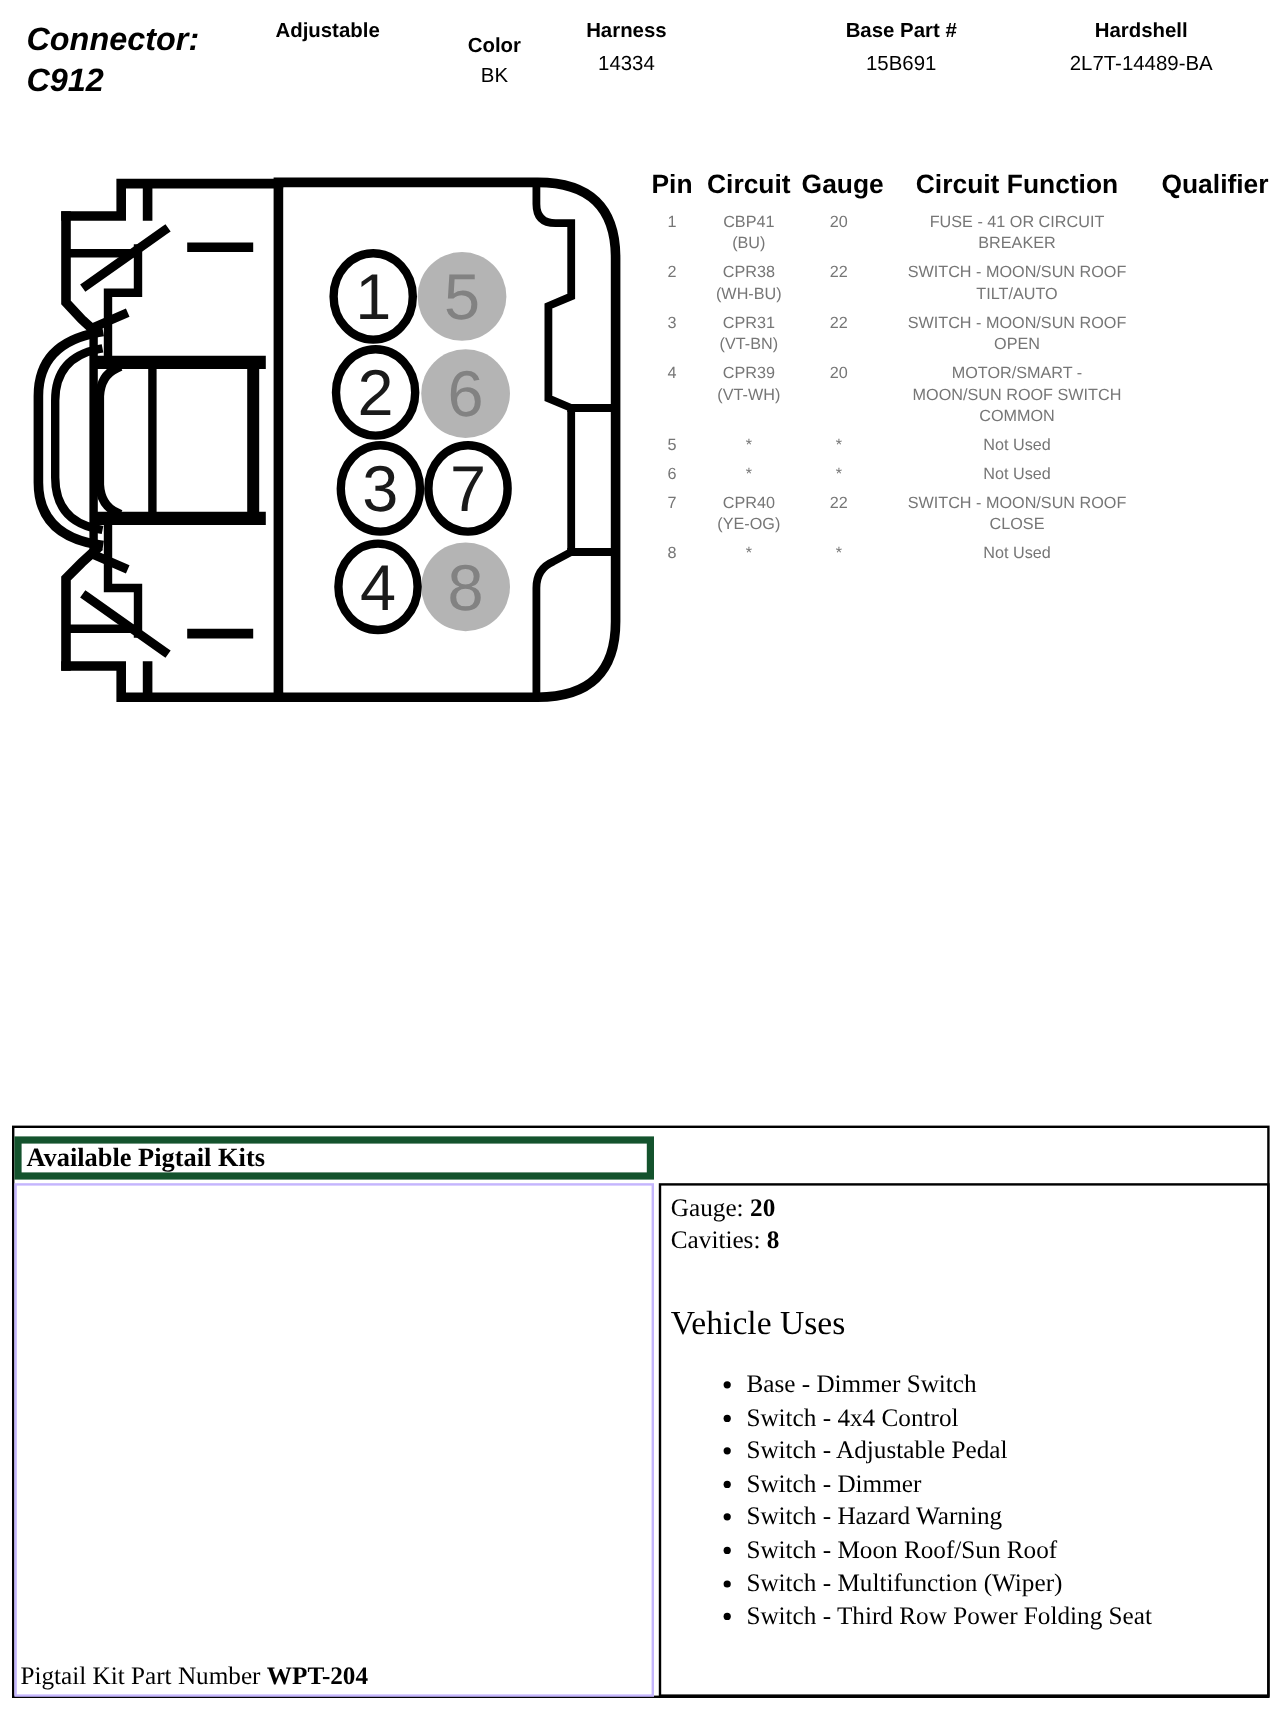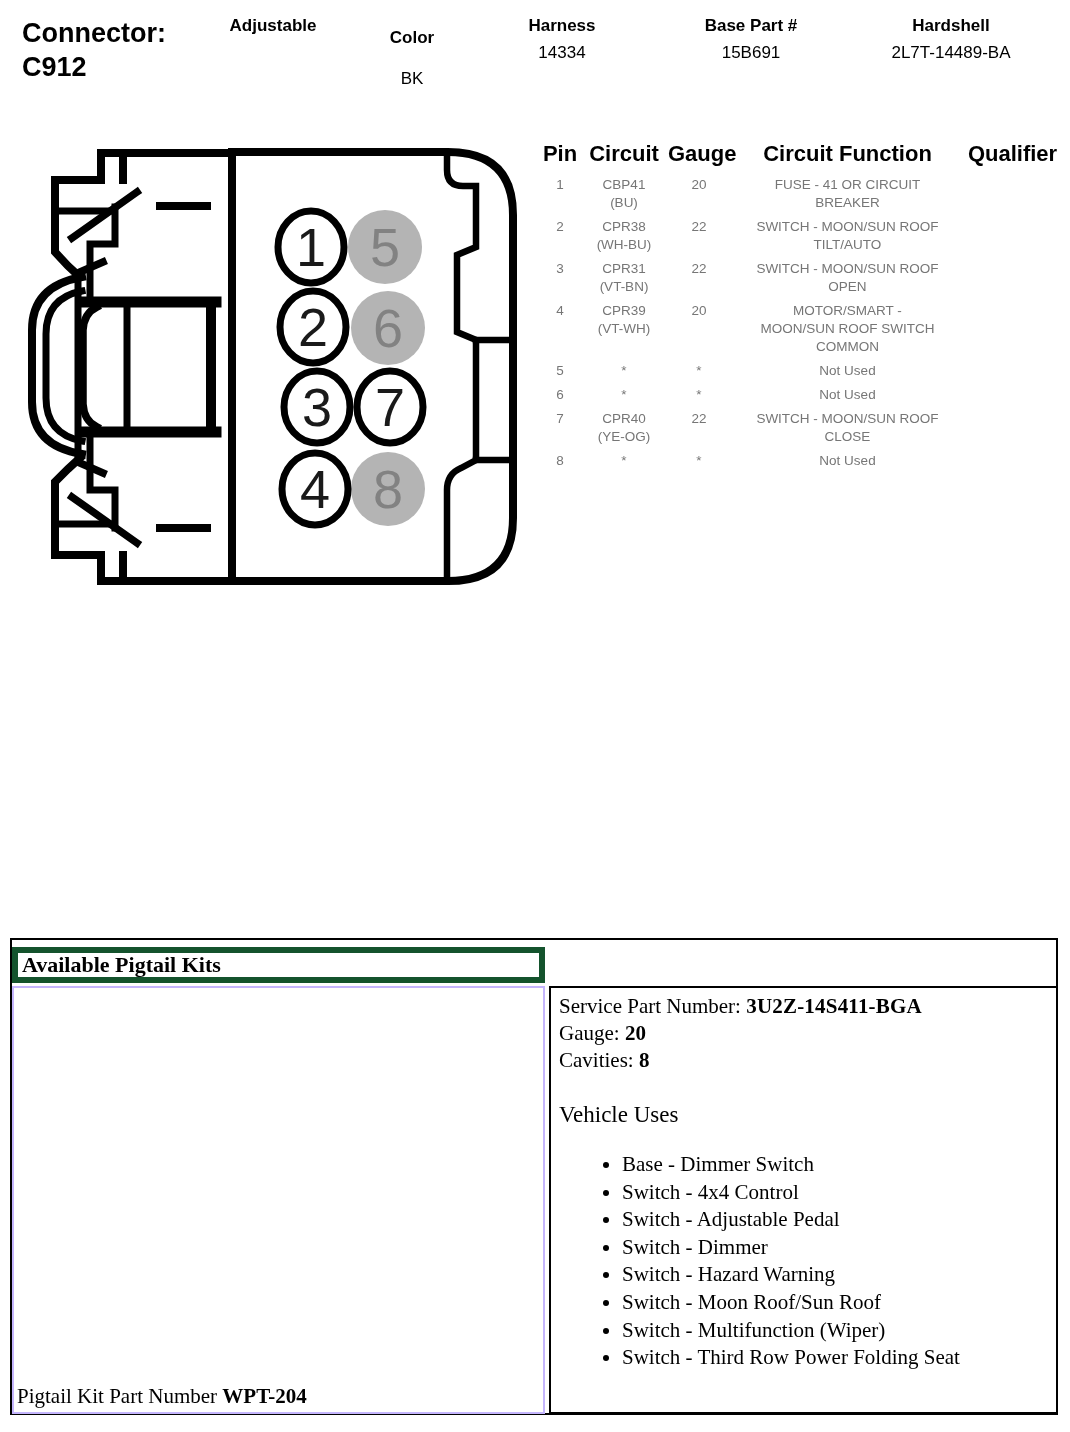--- a/index.html
+++ b/index.html
@@ -1,28 +1,28 @@
 <!DOCTYPE html>
 <html><head>
 <meta charset="utf-8">
 <style>
   html,body{margin:0;padding:0;background:#ffffff;}
   body{position:relative;width:1070px;height:1432px;overflow:hidden;
        font-family:"Liberation Sans", sans-serif;color:#000;}
   .abs{position:absolute;}
 
   
-  .conn-label{left:22px;top:16px;font-size:27px;font-weight:bold;line-height:34px;}
+  .conn-label{left:22px;top:16px;font-size:27px;font-weight:bold;line-height:34px;font-style:italic;}
   .hdr-col{text-align:center;width:220px;}
   .hdr-col .lbl{font-weight:bold;font-size:17px;}
   .hdr-col .val{font-size:17px;line-height:22px;margin-top:6px;}
   #col-description{left:163px;top:16px;}
   #col-color{left:302px;top:28px;}
-  #col-color .val{margin-top:20px;}
-  #col-harness{left:452px;top:16px;text-align:center;}
+  #col-color .val{margin-top:4px;}
+  #col-harness{left:412px;top:16px;text-align:center;}
   #col-basepart{left:641px;top:16px;}
   #col-hardshell{left:841px;top:16px;}
 
   
   #pin-table{left:540px;top:141px;width:522px;}
   .pt-row{display:grid;grid-template-columns:40px 88px 62px 235px 95px;column-gap:0;}
   .pt-head{font-weight:bold;font-size:22px;margin-bottom:9px;}
   .pt-head div{text-align:center;}
   .pt-head .fl{text-align:center;}
   .pt-data{color:#767676;font-size:13.5px;line-height:18px;margin-bottom:6px;}
@@ -37,21 +37,21 @@
   #pig-outer{left:10px;top:938px;width:1048px;height:477px;border:2px solid #000;box-sizing:border-box;}
   #pig-title-cell{left:12px;top:947px;width:533px;height:36px;border:6px solid #14532d;box-sizing:border-box;
                   display:flex;align-items:center;padding-left:4px;}
   #pig-title-cell span{font-size:22px;font-weight:bold;}
   #pig-left-cell{left:12px;top:986px;width:533px;height:428px;border:2px solid #c4b5fd;box-sizing:border-box;}
   #pig-kit-line{position:absolute;left:3px;bottom:3px;font-size:21px;white-space:nowrap;}
   #pig-right-cell{left:549px;top:986px;width:509px;height:428px;border:2px solid #000;box-sizing:border-box;
                   padding:5px 0 0 8px;overflow:hidden;}
   #pig-right-cell .dl{font-size:21px;line-height:27px;}
   #pig-right-cell .dl b{letter-spacing:0.2px;}
-  #vehicle-uses-title{font-size:23px;line-height:27px;margin-top:27px;}
+  #vehicle-uses-title{font-size:28px;line-height:27px;margin-top:43px;}
   #vehicle-uses-list{margin:23px 0 0 0;padding-left:63px;}
   #vehicle-uses-list li{font-size:21px;line-height:27.6px;}
 </style>
 </head>
 <body>
 
 <div class="abs conn-label">
   <div>Connector:</div>
   <div>C912</div>
 </div>
@@ -263,21 +263,20 @@
 <div class="abs serif" id="pig-title-cell">
   <span>Available Pigtail Kits</span>
 </div>
 <div class="abs serif" id="pig-left-cell">
   <div id="pig-kit-line">
     <span>Pigtail Kit Part Number </span><b>WPT-204</b>
   </div>
 </div>
 <div class="abs serif" id="pig-right-cell">
   <div id="pig-details">
-      <div class="dl"><span>Service Part Number: </span><b>3U2Z-14S411-BGA</b></div>
       <div class="dl"><span>Gauge: </span><b>20</b></div>
       <div class="dl"><span>Cavities: </span><b>8</b></div>
     </div>
   <div id="vehicle-uses-title">Vehicle Uses</div>
   <ul id="vehicle-uses-list">
       <li>Base - Dimmer Switch</li>
       <li>Switch - 4x4 Control</li>
       <li>Switch - Adjustable Pedal</li>
       <li>Switch - Dimmer</li>
       <li>Switch - Hazard Warning</li>

